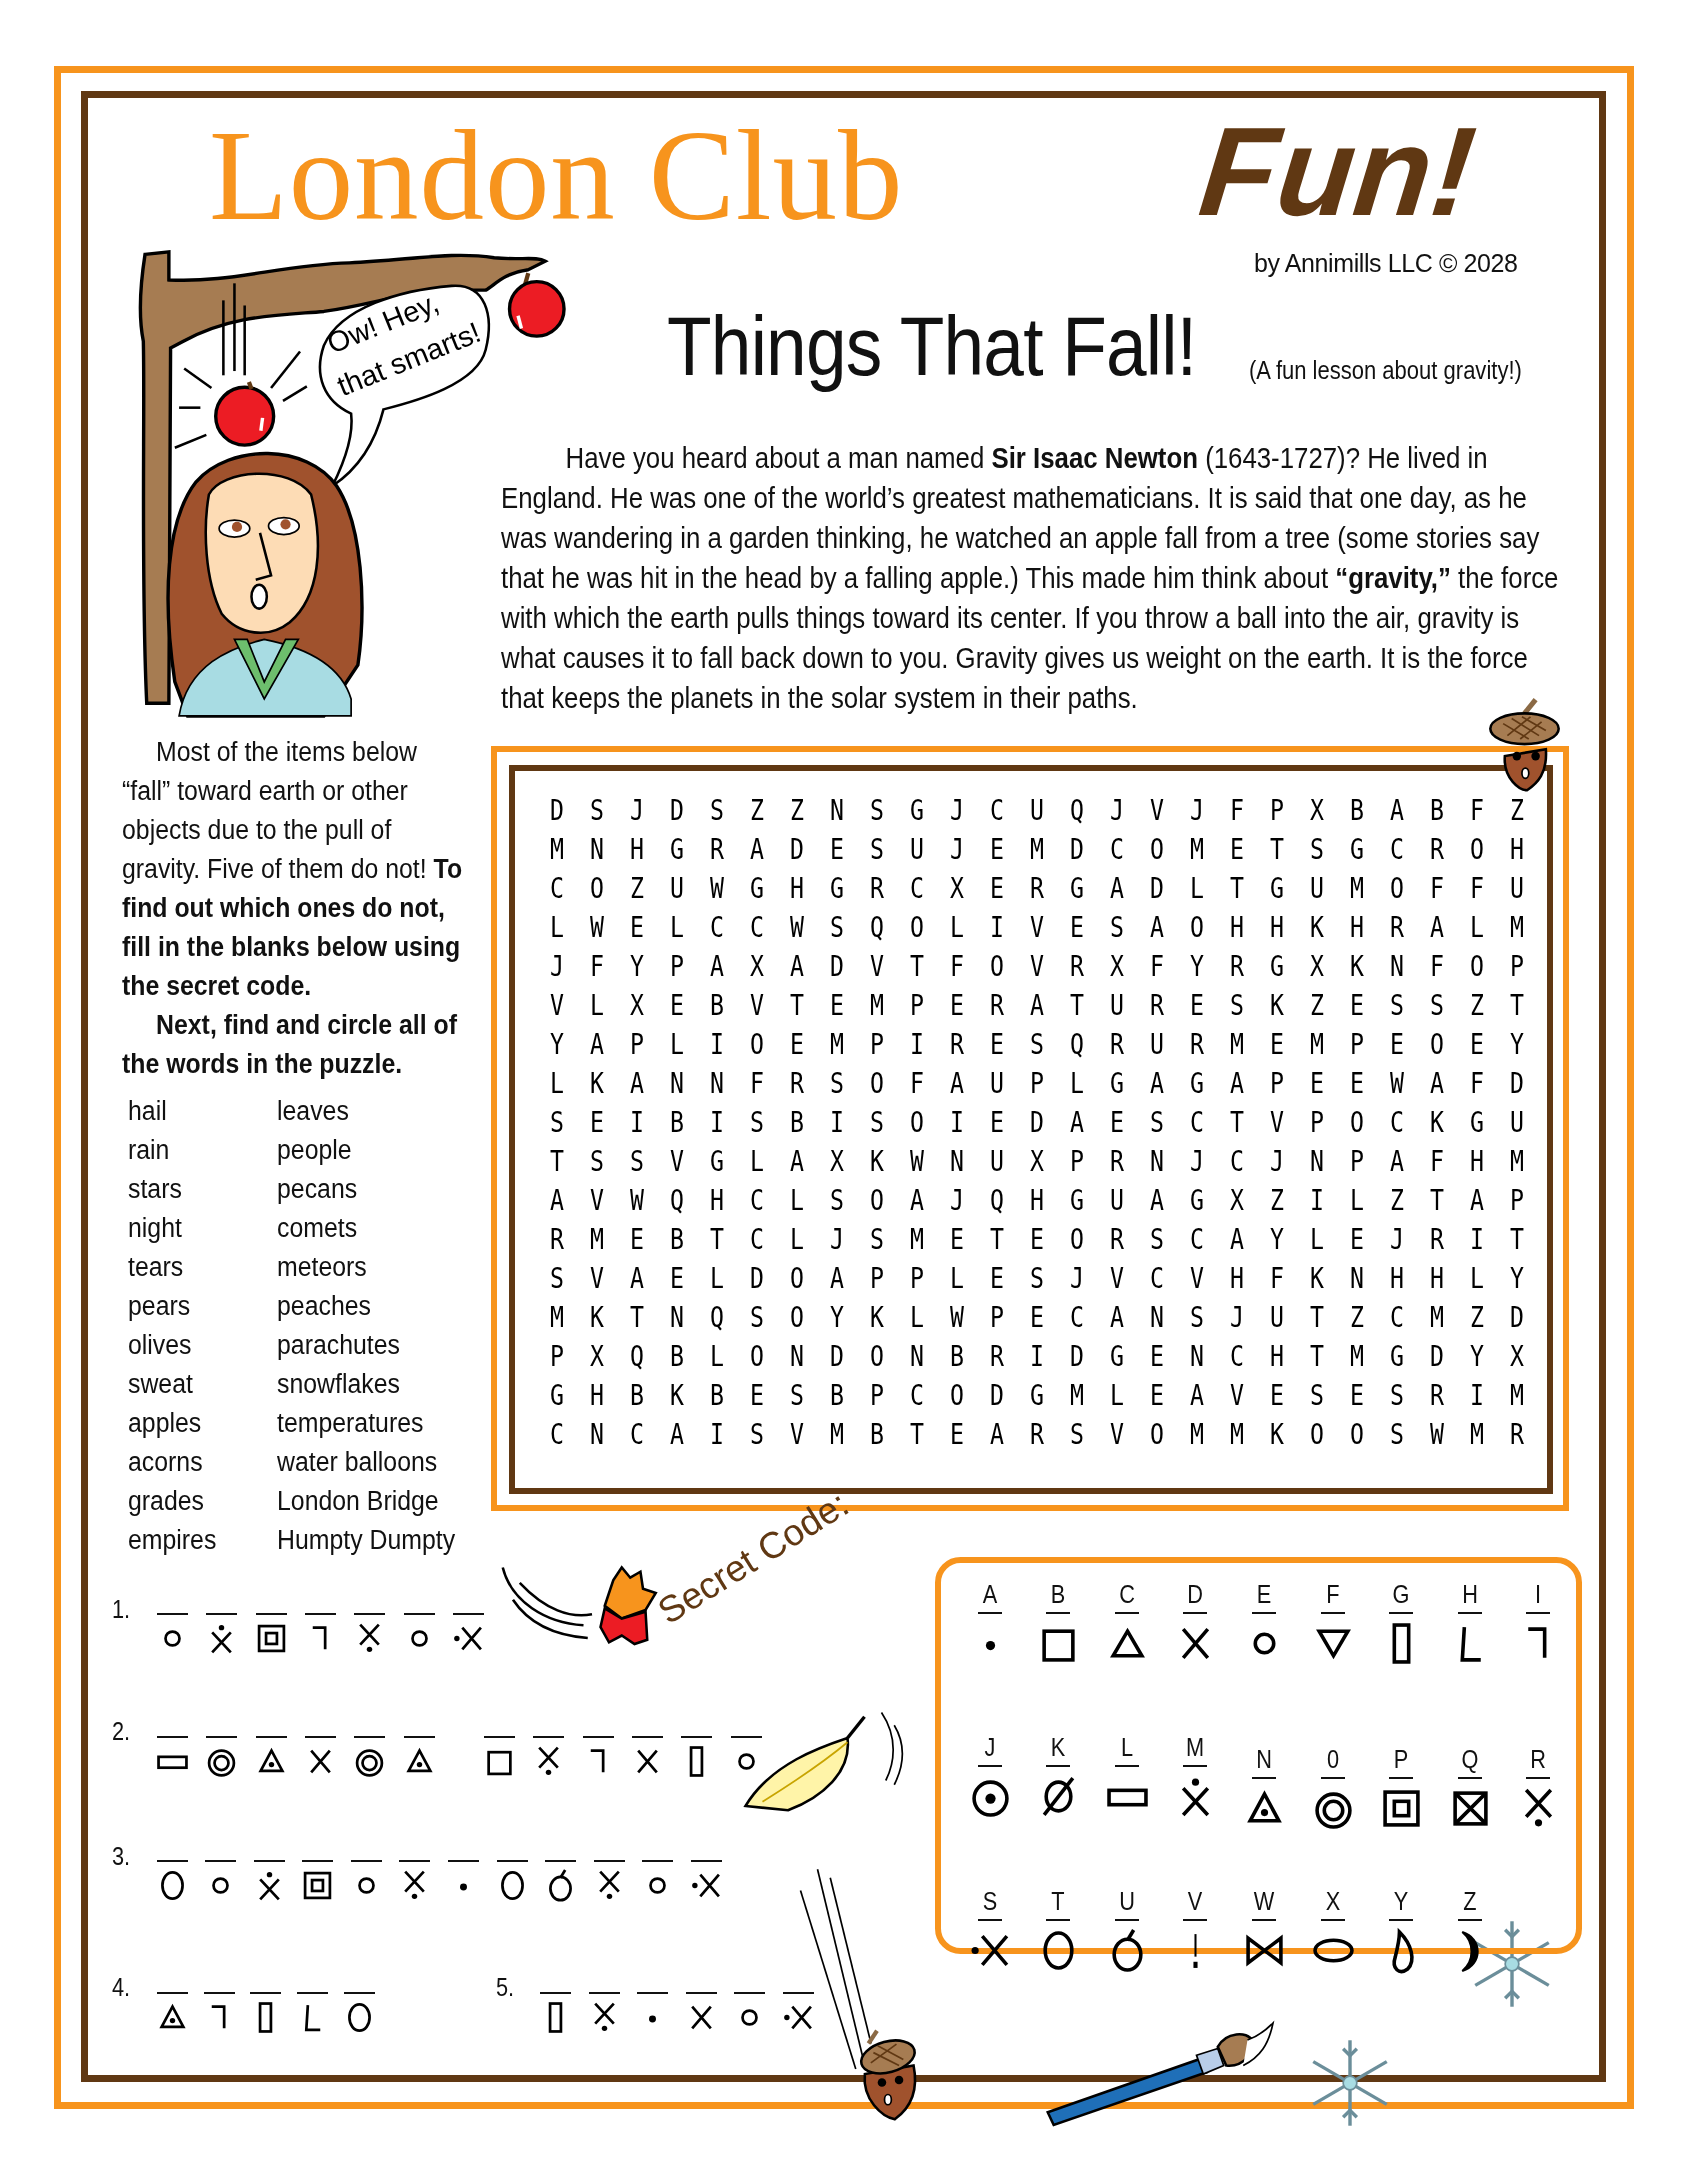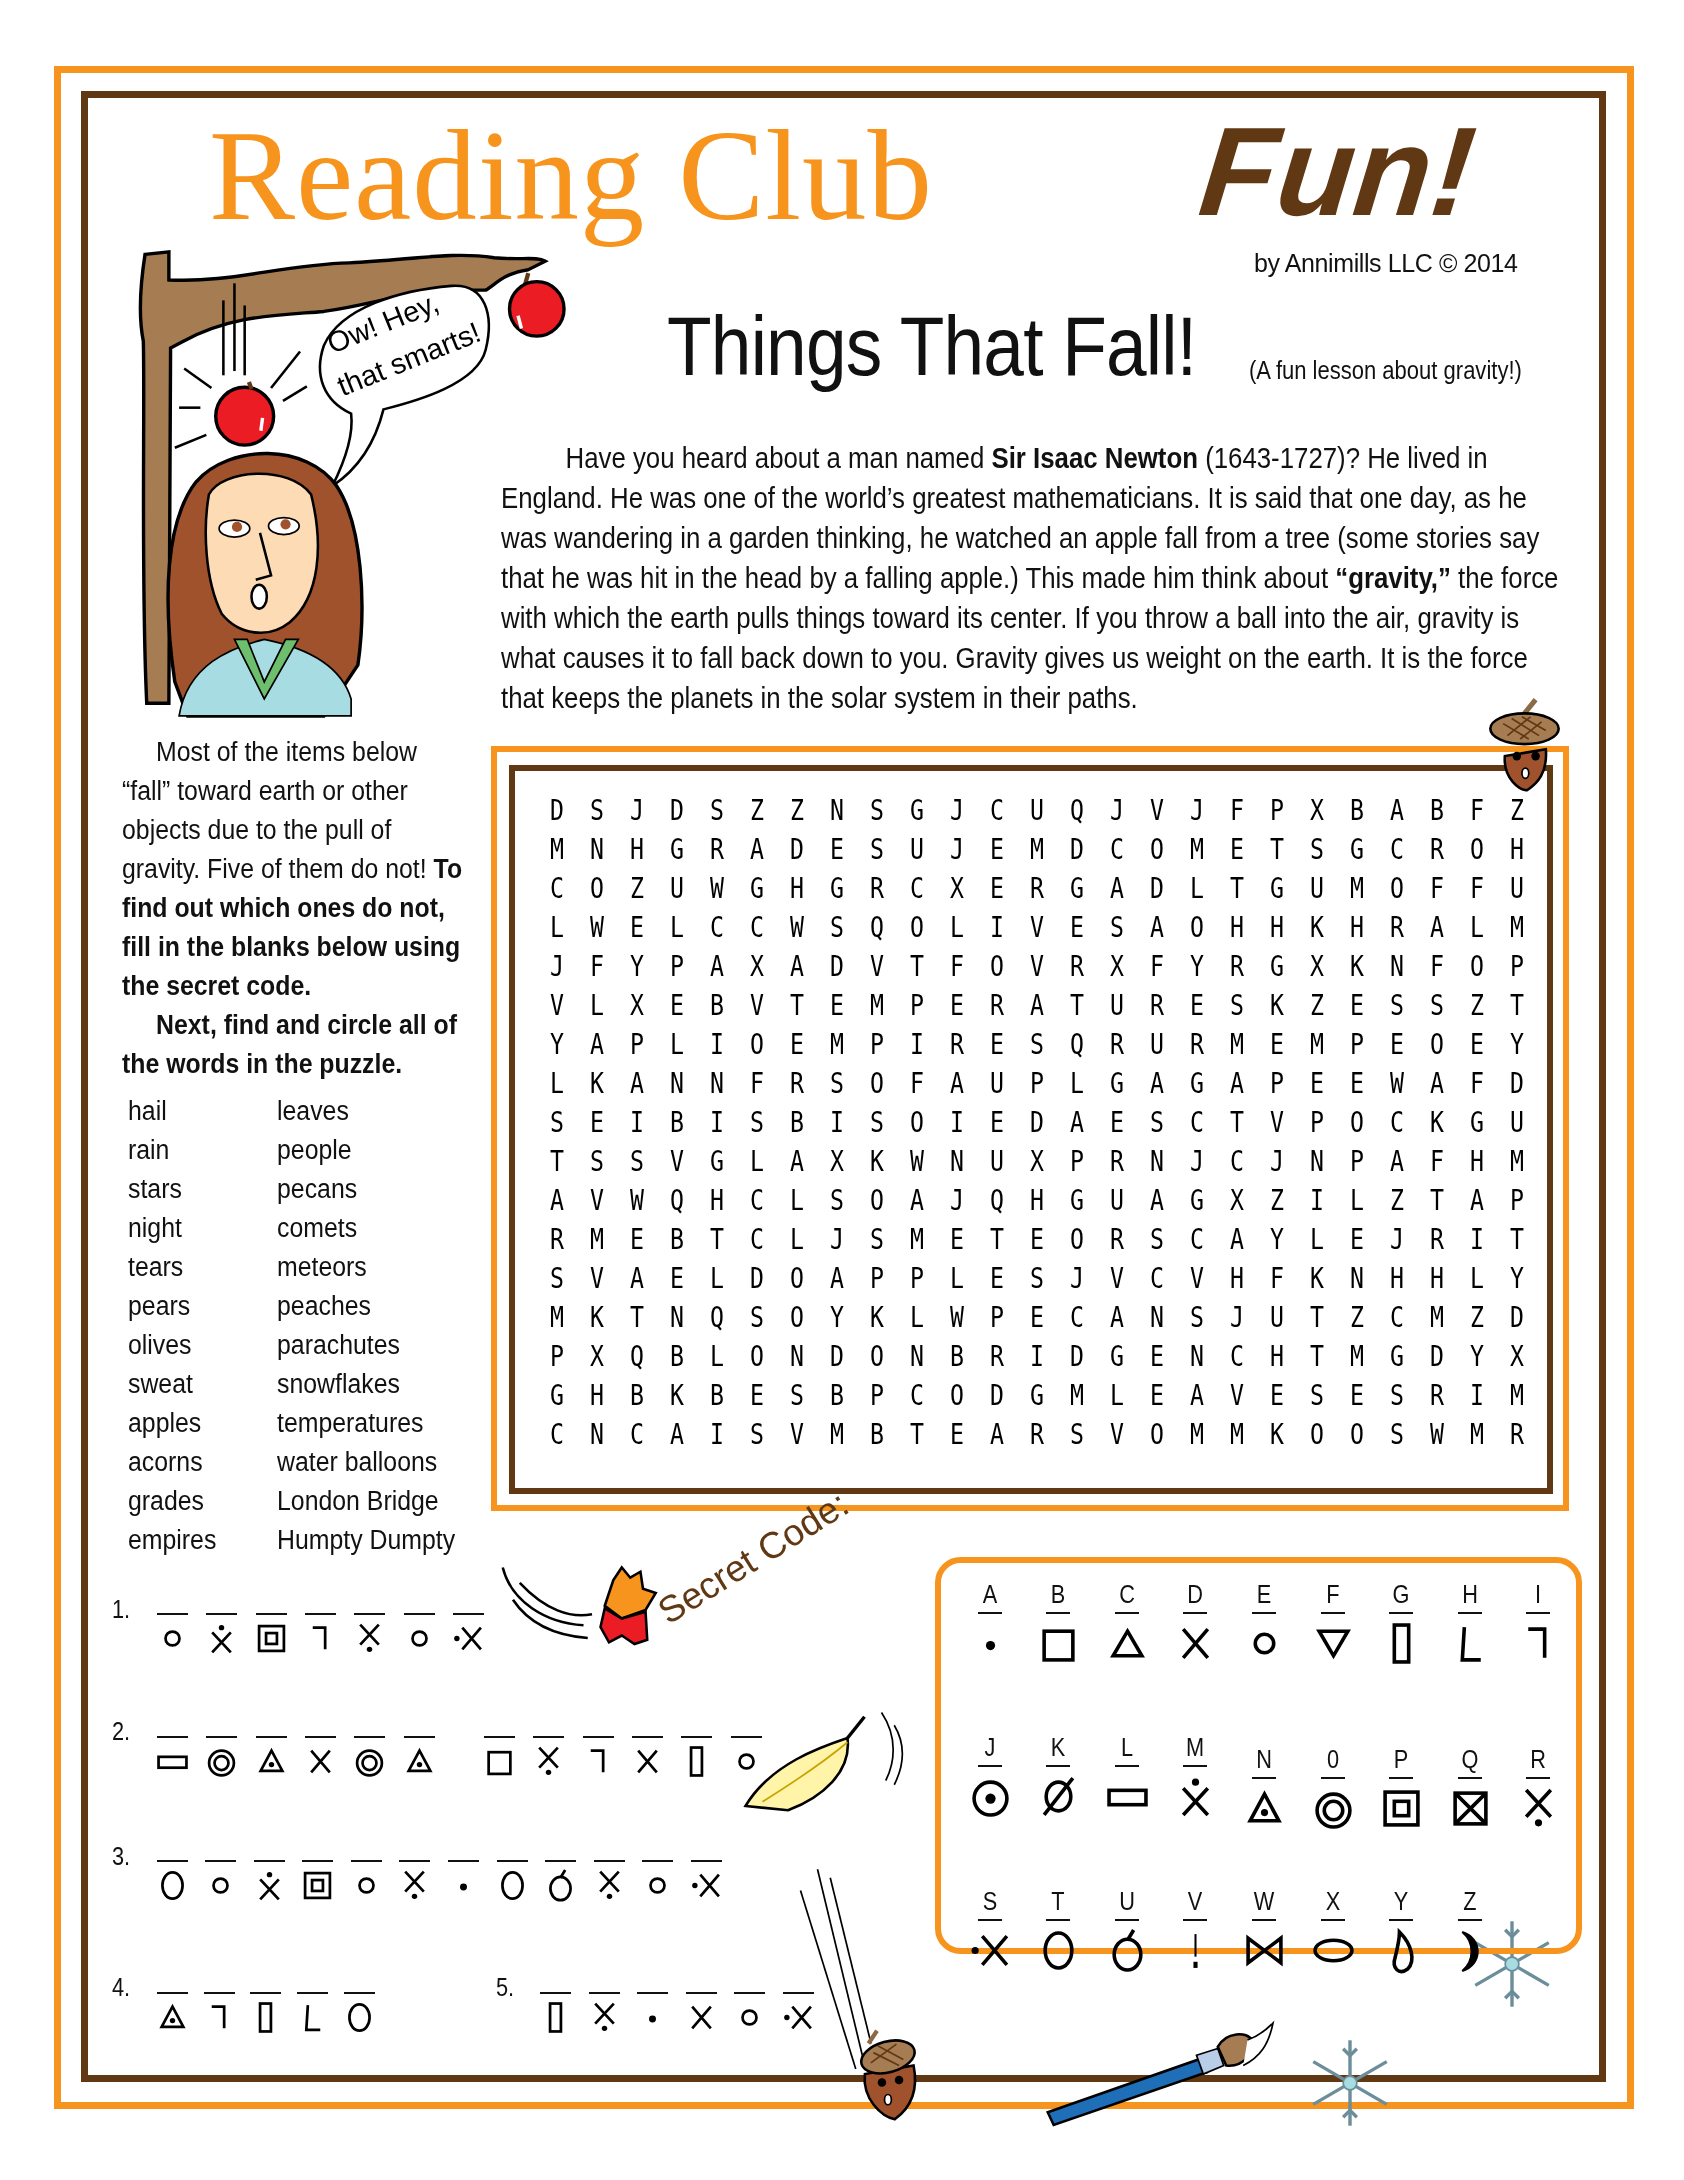--- a/index.html
+++ b/index.html
@@ -37,23 +37,23 @@
   .slot .blank { width:31px; height:1.7px; background:#111; }
   .slot svg { display:block; margin:8.5px auto 0; }
   svg { overflow:visible; }
 </style>
 </head>
 <body>
 
 <div class="abs outer-border"></div>
 <div class="abs inner-border"></div>
 
-<div class="abs title-reading">Reading Club</div>
+<div class="abs title-reading">London Club</div>
 <div class="abs title-fun">Fun!</div>
-<div class="abs byline">by Annimills LLC © 2014</div>
+<div class="abs byline">by Annimills LLC © 2028</div>
 
 <svg class="abs" style="left:128px;top:239px;" width="528" height="477" viewBox="0 0 620 560">
 
   <path d="M20,18 L48,15 L48,48 C120,52 180,30 260,28 C330,25 380,14 430,22 C460,25 480,20 490,26 L470,36 C440,40 430,55 420,60 L400,60 C330,58 300,75 230,85 C170,90 120,90 65,120 L50,128 L48,545 L22,545 C15,400 20,200 18,120 C12,90 15,50 20,18 Z" fill="#a67c52" stroke="#000" stroke-width="4"></path>
 
   <g>
     <path d="M465,58 L470,40" stroke="#603813" stroke-width="5"></path>
     <circle cx="480" cy="82" r="32" fill="#ec1c24" stroke="#000" stroke-width="4"></circle>
     <path d="M458,90 L462,105" stroke="#fff" stroke-width="4"></path>
   </g>

